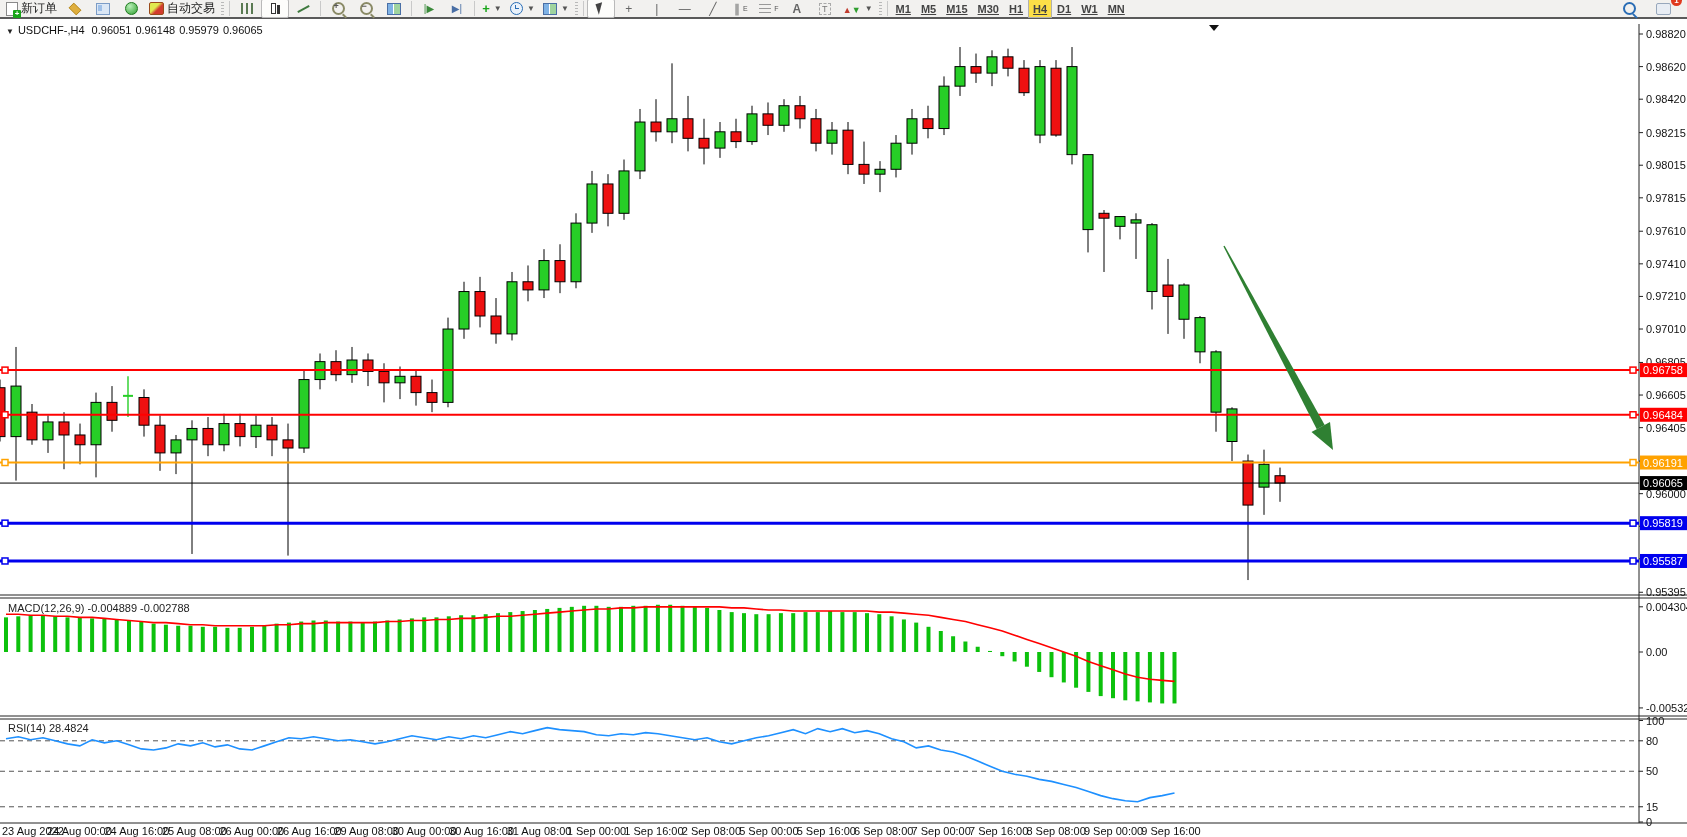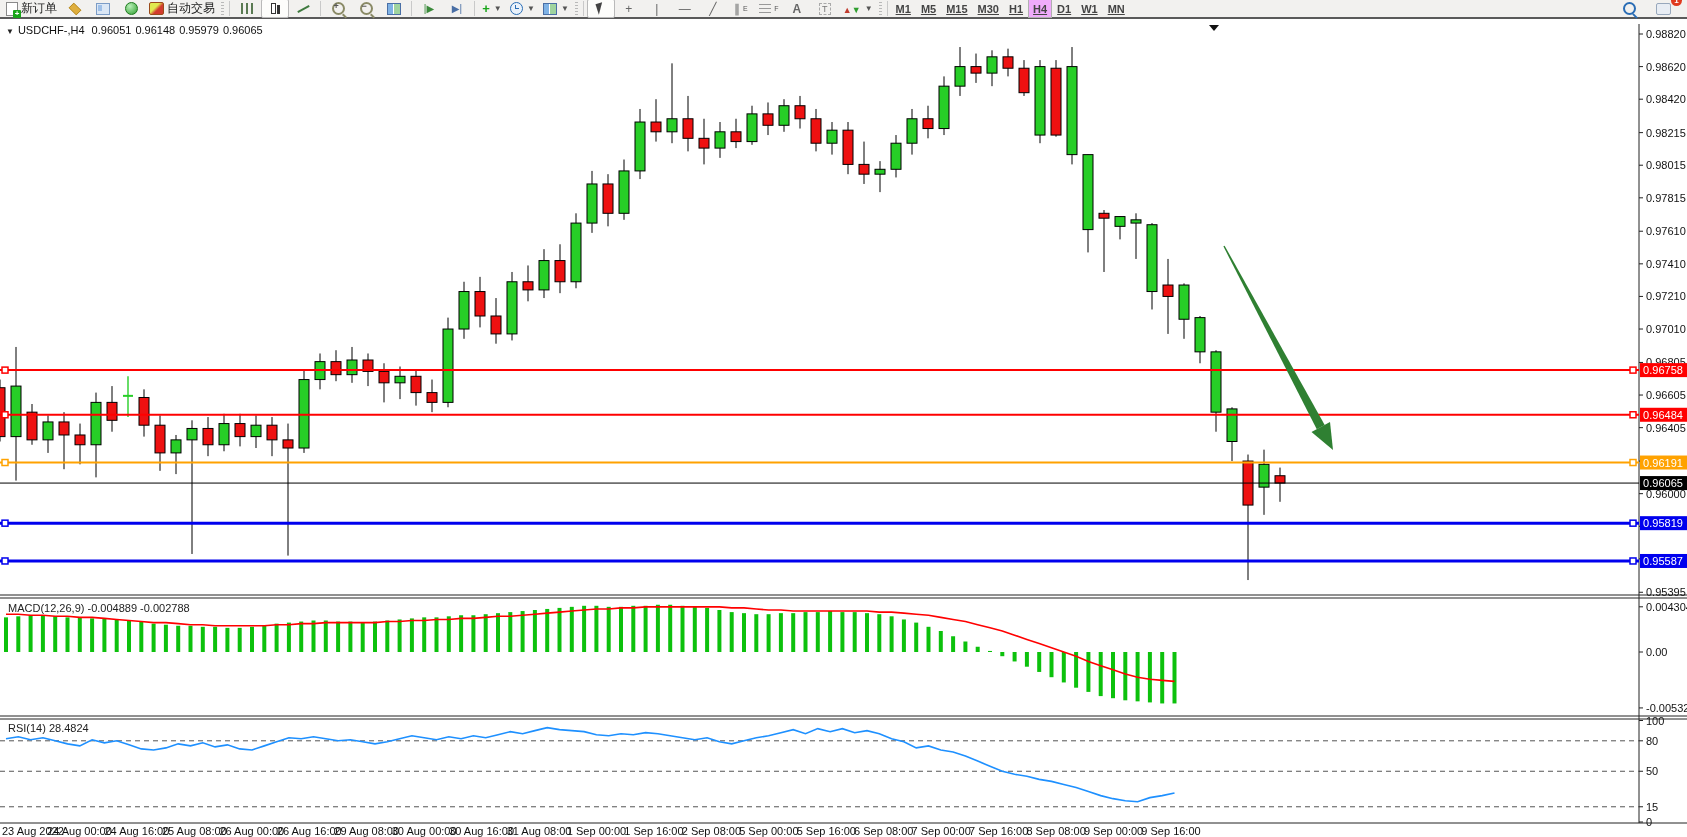--- a/index.html
+++ b/index.html
@@ -43,21 +43,21 @@
   .ic-clock b{position:absolute;left:4px;top:5px;width:4px;height:1px;background:#2a6db5;}
   .ic-cursor{width:0;height:0;border-top:11px solid #444;border-right:7px solid transparent;transform:rotate(-18deg);}
   .g6{color:#666;font-size:12px;}
   .ic-fib{width:12px;height:9px;background:repeating-linear-gradient(to bottom,#999 0 1px,transparent 1px 4px);}
   .subE{font-size:7px;color:#555;vertical-align:sub;}
   .ic-T{border:1px dashed #aaa;padding:0 2px;font-size:9px;color:#777;}
   .ic-arr i{color:#c03b2e;font-size:9px;}
   .ic-arr b{color:#2f9e2f;font-size:9px;}
   .tf{font:bold 11px "Liberation Sans",sans-serif;color:#444;padding:0 4px;height:17px;
     display:inline-flex;align-items:center;border:1px solid transparent;text-decoration:underline;}
-  .tf.active{background:#f0abfc;border-color:#b0b0b0;}
+  .tf.active{background:#fde047;border-color:#b0b0b0;}
   #tb-right{margin-left:auto;display:flex;align-items:center;gap:6px;padding-right:8px;}
   .ic-search{width:9px;height:9px;border:2px solid #2a6db5;border-radius:50%;}
   .ic-search i{position:absolute;right:-4px;bottom:-4px;width:6px;height:2px;background:#2a6db5;transform:rotate(45deg);}
   .ic-bubble{width:13px;height:10px;background:#e8edf4;border:1px solid #98a8bc;border-radius:2px;}
   .badge{position:absolute;right:-6px;top:-5px;width:11px;height:11px;border-radius:50%;
     background:#e03a1e;color:#fff;font:bold 8px/11px "Liberation Sans",sans-serif;text-align:center;}
   
   #chart-wrap{position:absolute;left:0;top:21px;width:1687px;height:816px;background:#fff;}
   #chart-header{position:absolute;left:6px;top:3px;font-size:11px;color:#111;z-index:5;}
   #chart-header .tri{font-size:8px;margin-right:4px;color:#222;}

